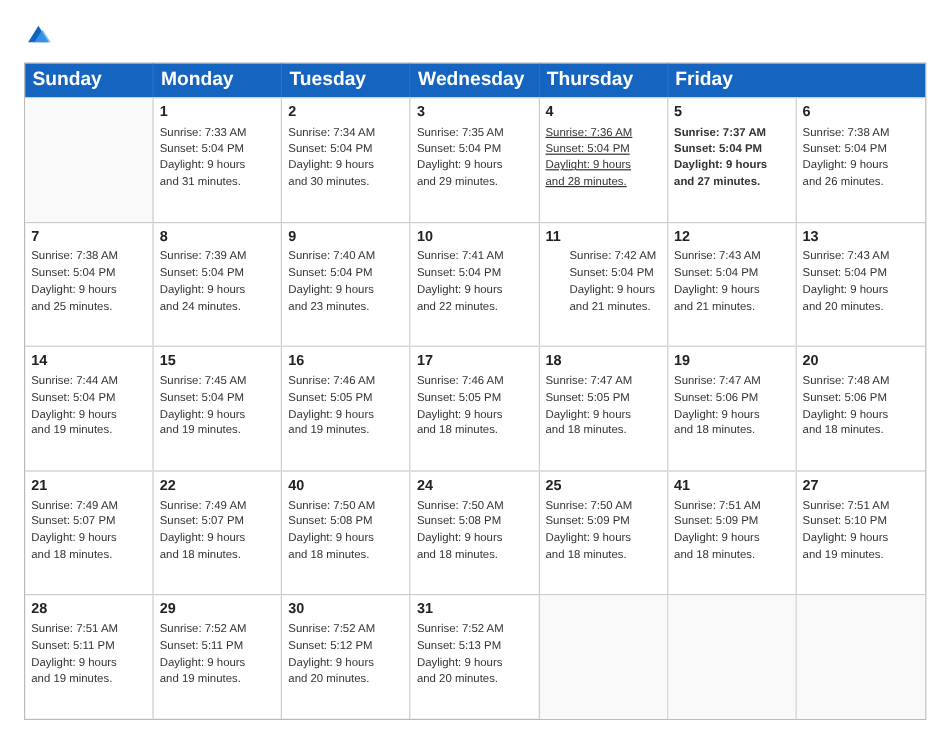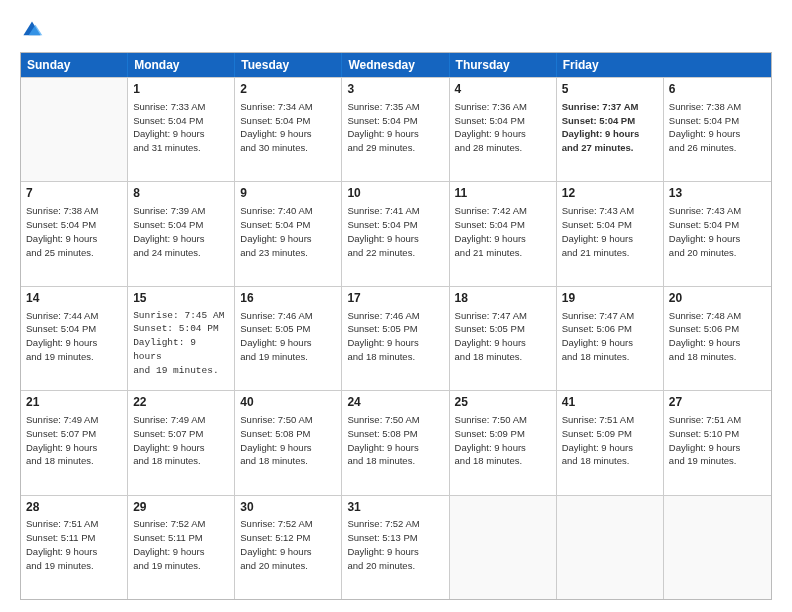--- a/index.html
+++ b/index.html
@@ -57,21 +57,21 @@
       flex-direction: column;
       border: 1px solid #bbb;
     }
     .cal-header {
       display: grid;
       grid-template-columns: repeat(7, 1fr);
       background: #1565c0;
     }
     .cal-header-cell {
       color: #fff;
-      font-size: 12px;
+      font-size: 16px;
       font-weight: bold;
       padding: 5px 6px;
       text-align: left;
       border-right: 1px solid #1976d2;
     }
     .cal-header-cell:last-child { border-right: none; }
     .cal-body {
       display: flex;
       flex-direction: column;
       flex: 1;
@@ -154,21 +154,21 @@
           </div>
           <div class="cal-cell">
             <span class="day-num">3</span>
             <div class="day-info" style="white-space: pre-line;">Sunrise: 7:35 AM
 Sunset: 5:04 PM
 Daylight: 9 hours
 and 29 minutes.</div>
           </div>
           <div class="cal-cell">
             <span class="day-num">4</span>
-            <div class="day-info" style="white-space: pre-line;">Sunrise: 7:36 AM
+            <div class="day-info" style="white-space: pre-line; text-decoration: underline;">Sunrise: 7:36 AM
 Sunset: 5:04 PM
 Daylight: 9 hours
 and 28 minutes.</div>
           </div>
           <div class="cal-cell">
             <span class="day-num">5</span>
             <div class="day-info" style="white-space: pre-line; font-weight: bold;">Sunrise: 7:37 AM
 Sunset: 5:04 PM
 Daylight: 9 hours
 and 27 minutes.</div>
@@ -205,21 +205,21 @@
           </div>
           <div class="cal-cell">
             <span class="day-num">10</span>
             <div class="day-info" style="white-space: pre-line;">Sunrise: 7:41 AM
 Sunset: 5:04 PM
 Daylight: 9 hours
 and 22 minutes.</div>
           </div>
           <div class="cal-cell">
             <span class="day-num">11</span>
-            <div class="day-info" style="white-space: pre-line;">Sunrise: 7:42 AM
+            <div class="day-info" style="white-space: pre-line; margin-left: 20px;">Sunrise: 7:42 AM
 Sunset: 5:04 PM
 Daylight: 9 hours
 and 21 minutes.</div>
           </div>
           <div class="cal-cell">
             <span class="day-num">12</span>
             <div class="day-info" style="white-space: pre-line;">Sunrise: 7:43 AM
 Sunset: 5:04 PM
 Daylight: 9 hours
 and 21 minutes.</div>
@@ -235,21 +235,21 @@
         <div class="cal-row">
           <div class="cal-cell">
             <span class="day-num">14</span>
             <div class="day-info" style="white-space: pre-line;">Sunrise: 7:44 AM
 Sunset: 5:04 PM
 Daylight: 9 hours
 and 19 minutes.</div>
           </div>
           <div class="cal-cell">
             <span class="day-num">15</span>
-            <div class="day-info" style="white-space: pre-line; font-family: Liberation Mono, monospace;">Sunrise: 7:45 AM
+            <div class="day-info" style="white-space: pre-line;">Sunrise: 7:45 AM
 Sunset: 5:04 PM
 Daylight: 9 hours
 and 19 minutes.</div>
           </div>
           <div class="cal-cell">
             <span class="day-num">16</span>
             <div class="day-info" style="white-space: pre-line;">Sunrise: 7:46 AM
 Sunset: 5:05 PM
 Daylight: 9 hours
 and 19 minutes.</div>

